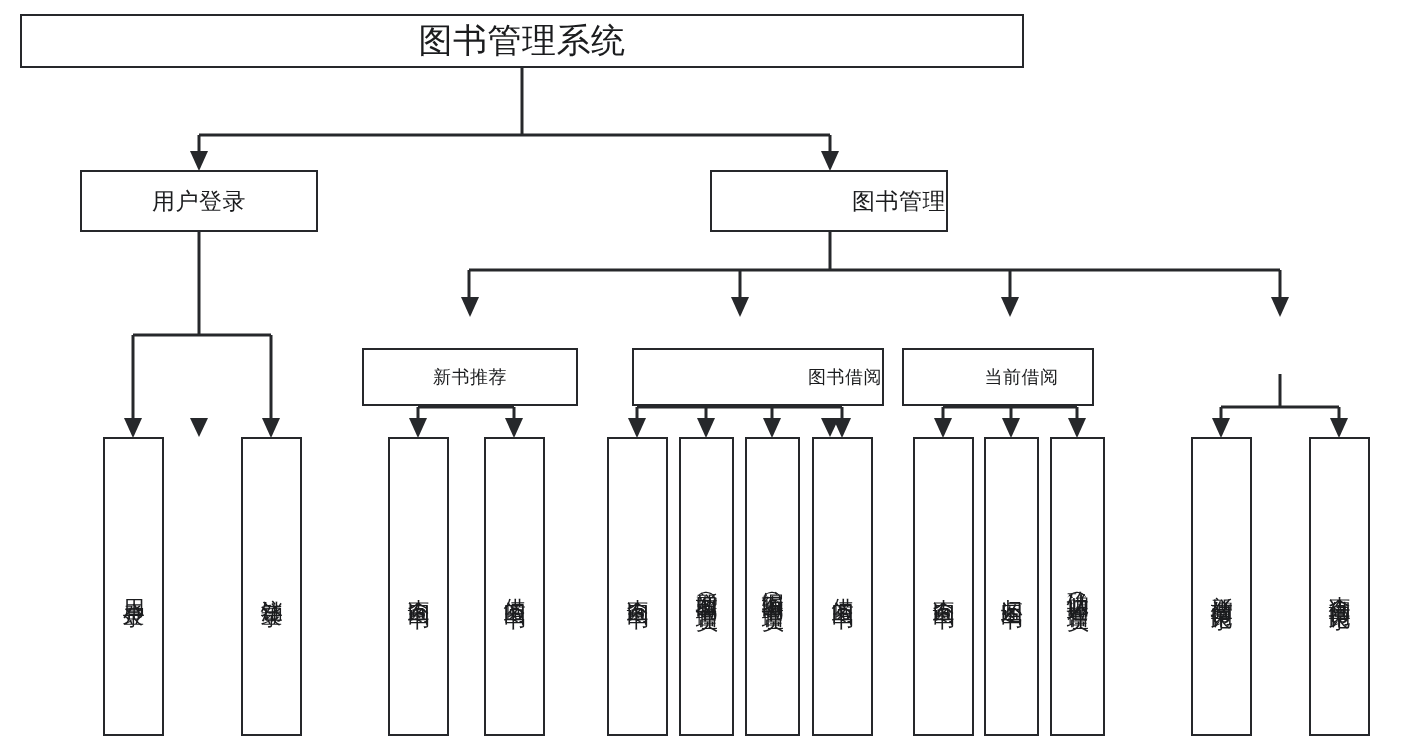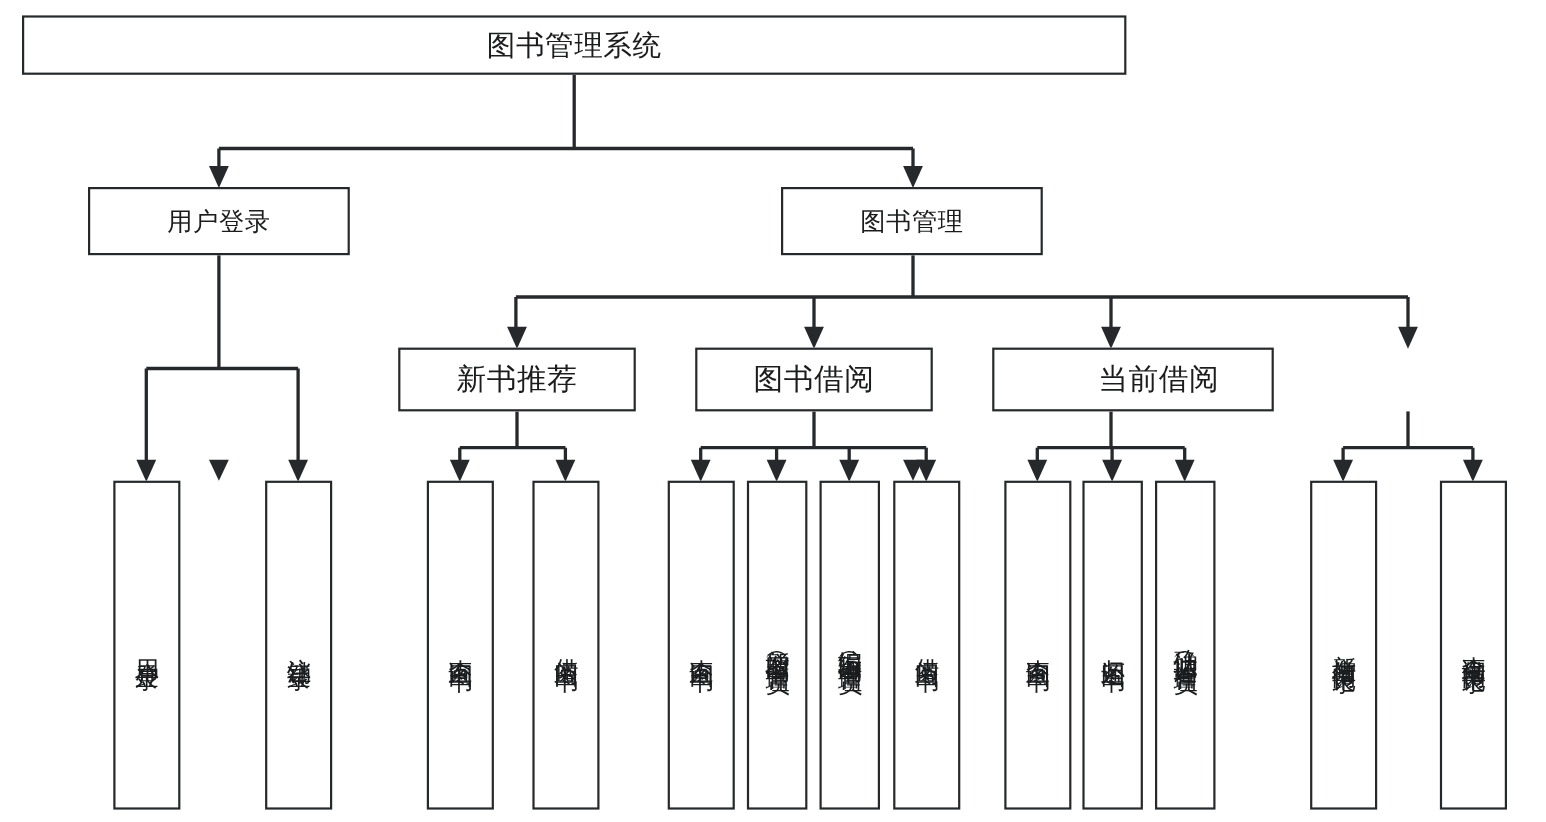--- a/index.html
+++ b/index.html
@@ -31,27 +31,28 @@
     box-sizing: border-box;
     border: 2.5px solid #26282b;
     background: #ffffff;
     display: flex;
     align-items: center;
     justify-content: center;
     color: #1b1c1e;
     letter-spacing: 0.5px;
   }
   .node.root {
-    font-size: 26px;
+    font-size: 34px;
   }
   .node.lvl2 {
     font-size: 23px;
   }
   .node.lvl3 {
-    font-size: 27px;
+    font-size: 18px;
+    margin-top: 32px;
   }
   .node.leaf {
     font-size: 22px;
     align-items: center;
     justify-content: center;
     padding: 4px 0;
   }
   .vtext {
     writing-mode: vertical-rl;
     text-orientation: upright;
@@ -153,31 +154,31 @@
       <div style="position: absolute; left: 1330px; top: 418px; width: 0px; height: 0px; border-left: 9px solid transparent; border-right: 9px solid transparent; border-top: 20px solid rgb(38, 40, 43);"></div>
     </div>
 
   <div class="node root" style="left:20px; top:14px; width:1004px; height:54px;">
     <span>图书管理系统</span>
   </div>
 
   <div class="node lvl2" style="left:80px; top:170px; width:238px; height:62px;">
     <span>用户登录</span>
   </div>
-  <div class="node lvl2" style="left:710px; top:170px; width:238px; height:62px;">
+  <div class="node lvl2" style="left:710px; top:170px; width:238px; height:62px;justify-content:flex-end;">
     <span>图书管理</span>
   </div>
 
   <div class="node lvl3" style="left:362px; top:316px; width:216px; height:58px;">
     <span>新书推荐</span>
   </div>
-  <div class="node lvl3" style="left:632px; top:316px; width:216px; height:58px;">
+  <div class="node lvl3" style="left:632px; top:316px; width:252px; height:58px;justify-content:flex-end;">
     <span>图书借阅</span>
   </div>
-  <div class="node lvl3" style="left:902px; top:316px; width:256px; height:58px;padding-left:47px;">
+  <div class="node lvl3" style="left:902px; top:316px; width:192px; height:58px;padding-left:47px;">
     <span>当前借阅</span>
   </div>
 
   <div class="node leaf" style="left:103px; top:437px; width:61px; height:299px;">
     <span class="vtext">用户登录</span>
   </div>
   <div class="node leaf" style="left:241px; top:437px; width:61px; height:299px;">
     <span class="vtext">注销登录</span>
   </div>
   <div class="node leaf" style="left:388px; top:437px; width:61px; height:299px;">

